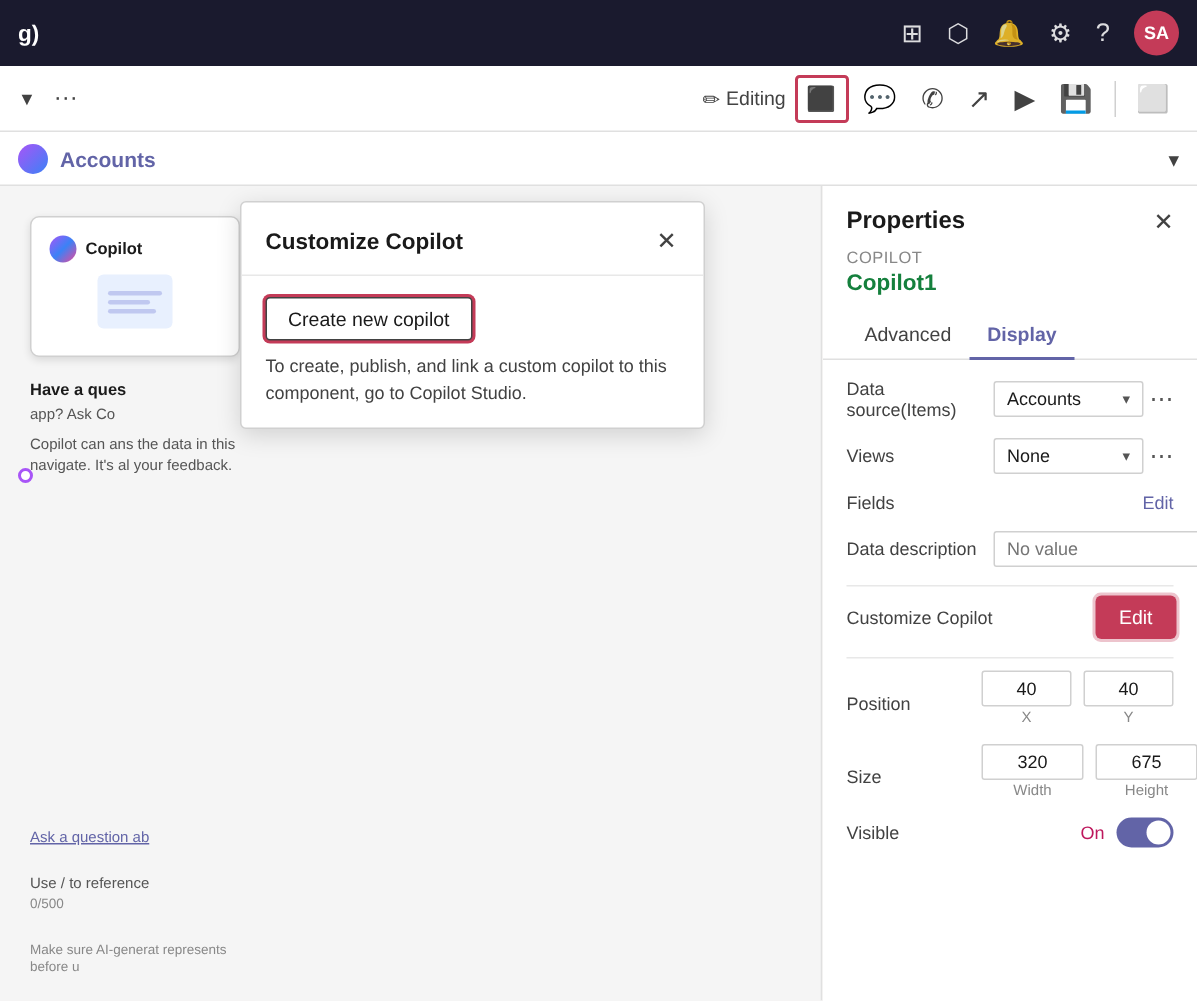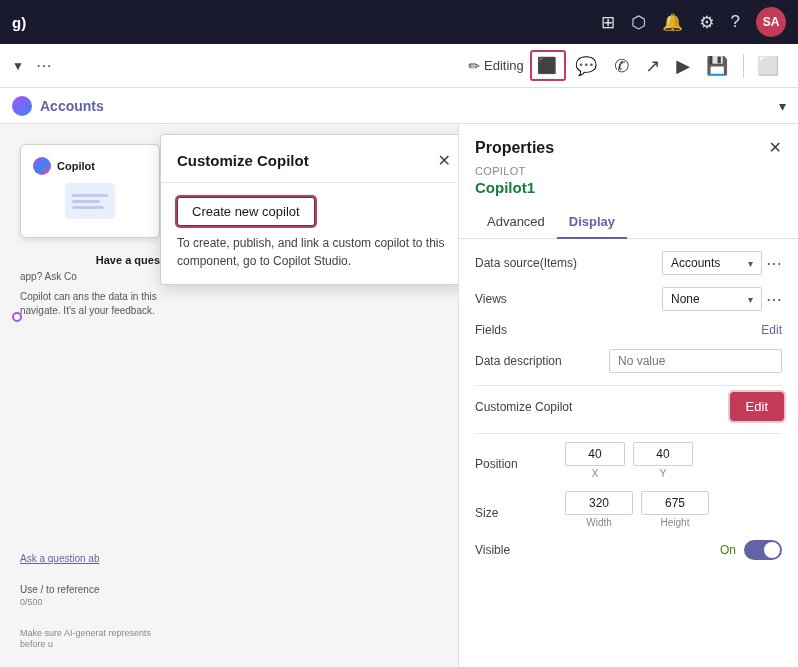--- a/index.html
+++ b/index.html
@@ -148,21 +148,21 @@
     .copilot-card-lines {
       display: flex; flex-direction: column; gap: 3px;
     }
     .card-line { height: 3px; border-radius: 2px; background: #c0c8f0; }
 
     .copilot-description {
       position: absolute;
       top: 130px; left: 20px;
       width: 140px;
     }
-    .copilot-description h4 { font-size: 11px; font-weight: 600; color: #1a1a1a; margin-bottom: 4px; text-align: right; }
+    .copilot-description h4 { font-size: 11px; font-weight: 600; color: #1a1a1a; margin-bottom: 4px; }
     .copilot-description p { font-size: 10px; color: #555; line-height: 1.4; }
 
     .copilot-dot {
       position: absolute;
       top: 188px; left: 12px;
       width: 10px; height: 10px;
       border-radius: 50%;
       border: 2px solid #a855f7;
       background: white;
     }
@@ -215,21 +215,21 @@
       cursor: pointer;
       margin-bottom: 8px;
       box-shadow: 0 0 0 2px #c43b58;
       color: #1a1a1a;
       font-weight: 500;
     }
     .dialog-desc { font-size: 12px; color: #424242; line-height: 1.5; }
 
     
     .properties-panel {
-      width: 340px;
+      width: 251px;
       background: white;
       border-left: 1px solid #e0e0e0;
       display: flex; flex-direction: column;
       overflow-y: auto;
     }
     .panel-header {
       display: flex; align-items: center; justify-content: space-between;
       padding: 14px 16px 8px;
     }
     .panel-title { font-size: 16px; font-weight: 600; color: #1a1a1a; }
@@ -490,21 +490,21 @@
           <div class="position-input-group">
             <input class="position-input" type="text" value="675" style="width: 68px;">
             <span class="input-sublabel">Height</span>
           </div>
         </div>
       </div>
 
       <div class="visible-row">
         <span class="prop-label">Visible</span>
         <div style="display:flex;align-items:center;gap:8px;">
-          <span style="font-size:12px;color:#4d7c0f;">On</span>
+          <span style="font-size:12px;color:#be185d;">On</span>
           <div class="toggle-switch">
             <div class="toggle-knob"></div>
           </div>
         </div>
       </div>
 
     </div>
   </div>
 </div>
 

